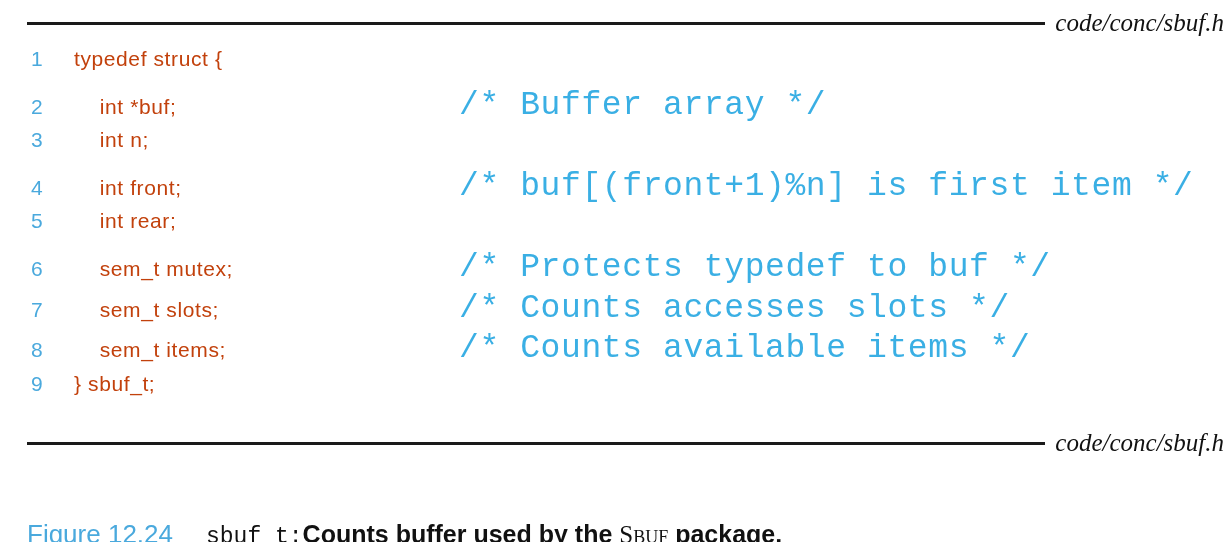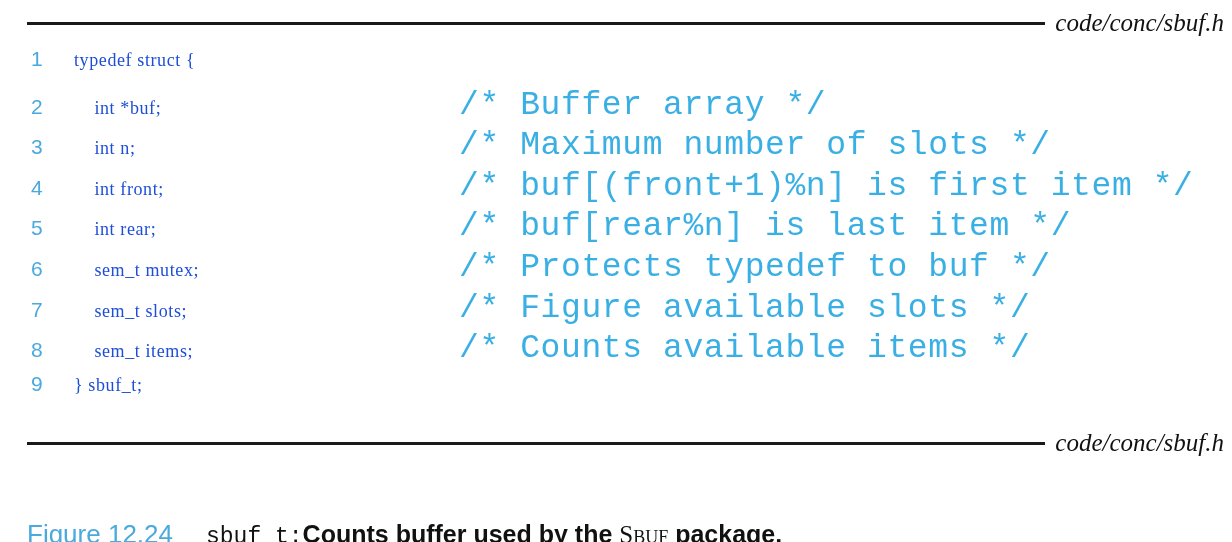--- a/index.html
+++ b/index.html
@@ -68,24 +68,24 @@
     box-sizing: border-box;
     font-family: "Liberation Sans", sans-serif;
     font-size: 21px;
     color: #4aa9dd;
     line-height: 1;
     text-align: left;
   }
   .code-text {
     flex: 0 0 auto;
     width: 385px;
-    font-family: Liberation Serif, serif;
-    font-size: 18px;
+    font-family: Liberation Sans, sans-serif;
+    font-size: 21px;
     letter-spacing: 0.6px;
-    color: #1d4ed8;
+    color: #c2410c;
     white-space: pre;
     line-height: 1;
   }
   .code-comment {
     flex: 0 0 auto;
     font-family: "Liberation Mono", monospace;
     font-size: 33px;
     letter-spacing: 0.6px;
     color: #3aafe4;
     white-space: pre;
@@ -152,45 +152,43 @@
 
     <div class="code-line">
       <span class="lineno">2</span>
       <span class="code-text">    int *buf;</span>
       <span class="code-comment">/* Buffer array */</span>
     </div>
 
     <div class="code-line">
       <span class="lineno">3</span>
       <span class="code-text">    int n;</span>
-      <span class="code-comment">/* Maximum number of slots */</span>
     </div>
 
     <div class="code-line">
       <span class="lineno">4</span>
       <span class="code-text">    int front;</span>
       <span class="code-comment">/* buf[(front+1)%n] is first item */</span>
     </div>
 
     <div class="code-line">
       <span class="lineno">5</span>
       <span class="code-text">    int rear;</span>
-      <span class="code-comment">/* buf[rear%n] is last item */</span>
     </div>
 
     <div class="code-line">
       <span class="lineno">6</span>
       <span class="code-text">    sem_t mutex;</span>
       <span class="code-comment">/* Protects typedef to buf */</span>
     </div>
 
     <div class="code-line">
       <span class="lineno">7</span>
       <span class="code-text">    sem_t slots;</span>
-      <span class="code-comment">/* Figure available slots */</span>
+      <span class="code-comment">/* Counts accesses slots */</span>
     </div>
 
     <div class="code-line">
       <span class="lineno">8</span>
       <span class="code-text">    sem_t items;</span>
       <span class="code-comment">/* Counts available items */</span>
     </div>
 
     <div class="code-line">
       <span class="lineno">9</span>

